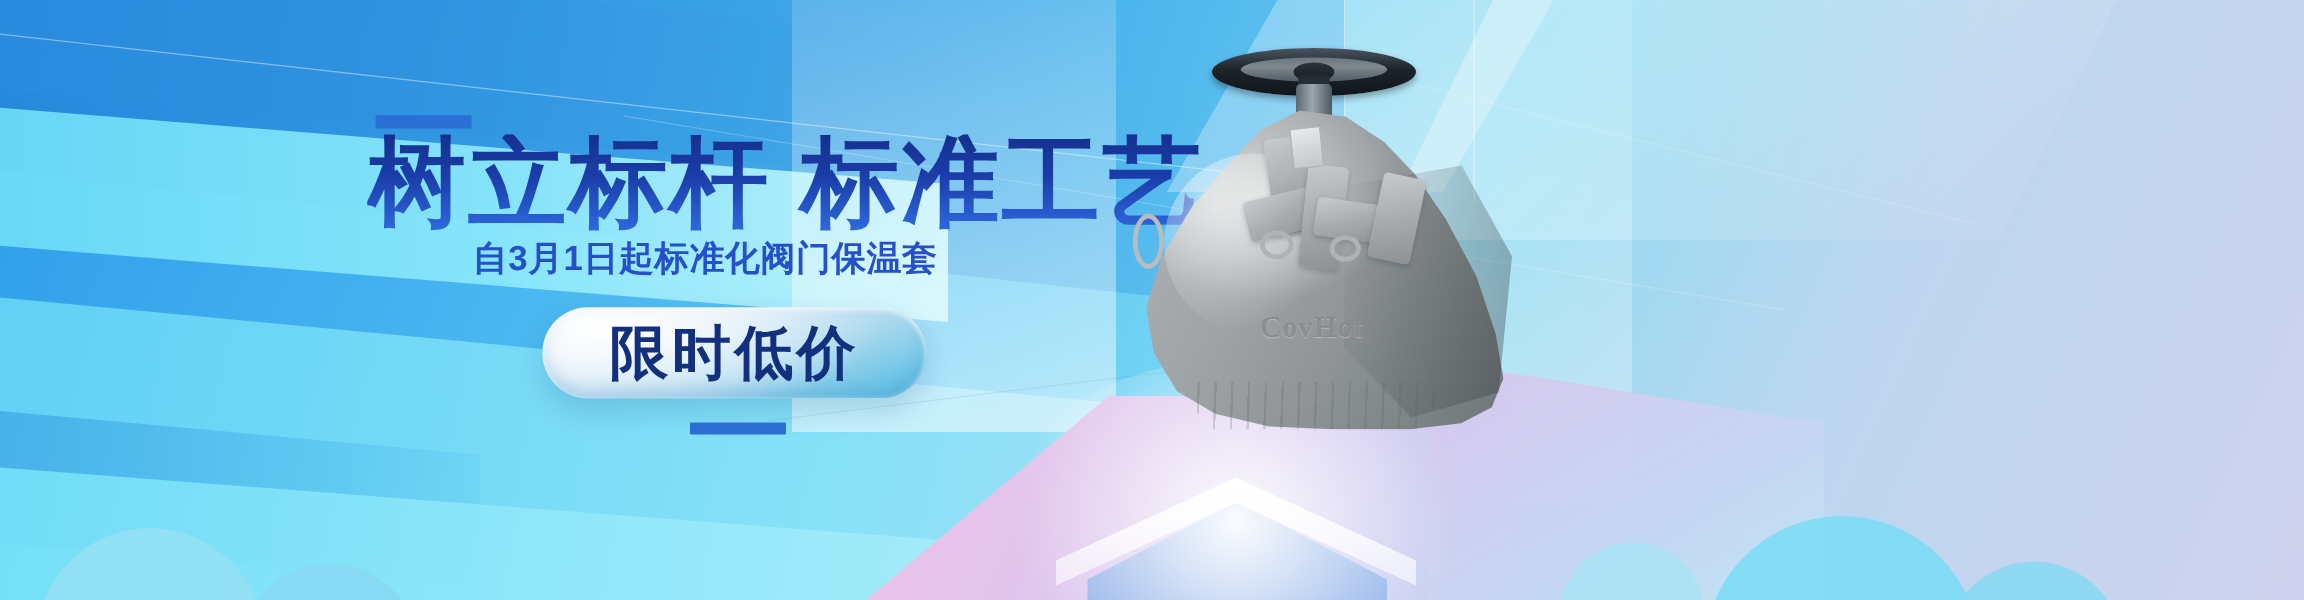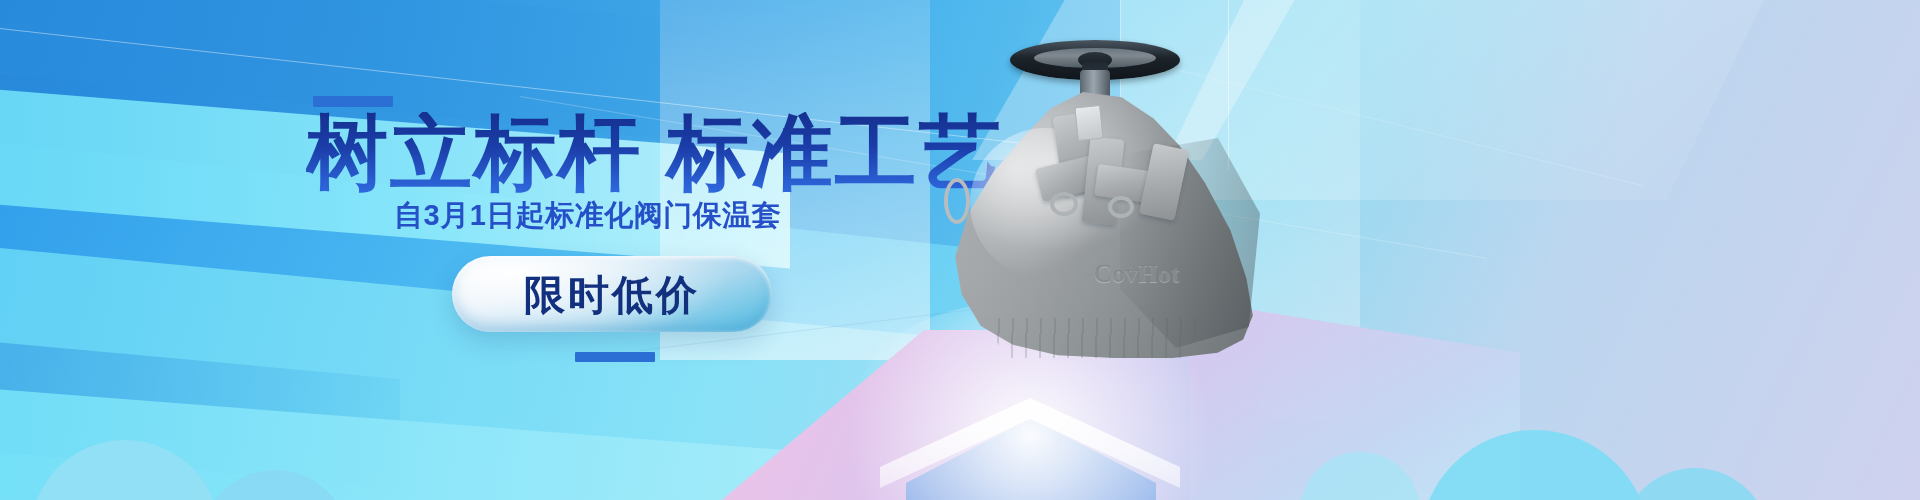--- a/index.html
+++ b/index.html
@@ -163,21 +163,21 @@
       linear-gradient(160deg, #f2f8fd 0%, #dbeaf7 30%, #a9d8ee 62%, #6ec5e6 86%, #53b6dd 100%);
     box-shadow:
       0 10px 24px rgba(20,60,130,.18),
       inset 0 2px 5px rgba(255,255,255,.9),
       inset 0 -6px 14px rgba(70,150,200,.35);
   }
   .pill-label {
     position:absolute; left:500px; top:266px;
     width:224px; height:58px;
     display:flex; align-items:center; justify-content:center;
-    font-size:41px; font-weight:bold;
+    font-size:49px; font-weight:bold;
     letter-spacing:3px;
     color:#13307e;
     white-space:nowrap;
   }
   .underline-bar {
     position:absolute; left:575px; top:352px;
     width:80px; height:10px;
     background:#2c6fd4; border-radius:1px;
   }
 
@@ -278,21 +278,21 @@
     width:26px; height:34px;
     background:linear-gradient(170deg,#e7eaec,#c3c7ca);
     border:1px solid #b0b4b7;
     border-radius:2px;
     transform:rotate(-6deg);
   }
 
   .brand {
     position:absolute; left:120px; top:242px;
     width:130px;
-    text-align:right;
+    text-align:left;
     font-size:25px; font-weight:bold;
     font-family:"Liberation Serif","DejaVu Serif",serif;
     color:rgba(120,126,130,.72);
     letter-spacing:.5px;
     text-shadow:0 1px 1px rgba(255,255,255,.35);
     pointer-events:none;
   }
   .seam {
     position:absolute; left:40px; top:300px;
     width:250px; height:40px;

